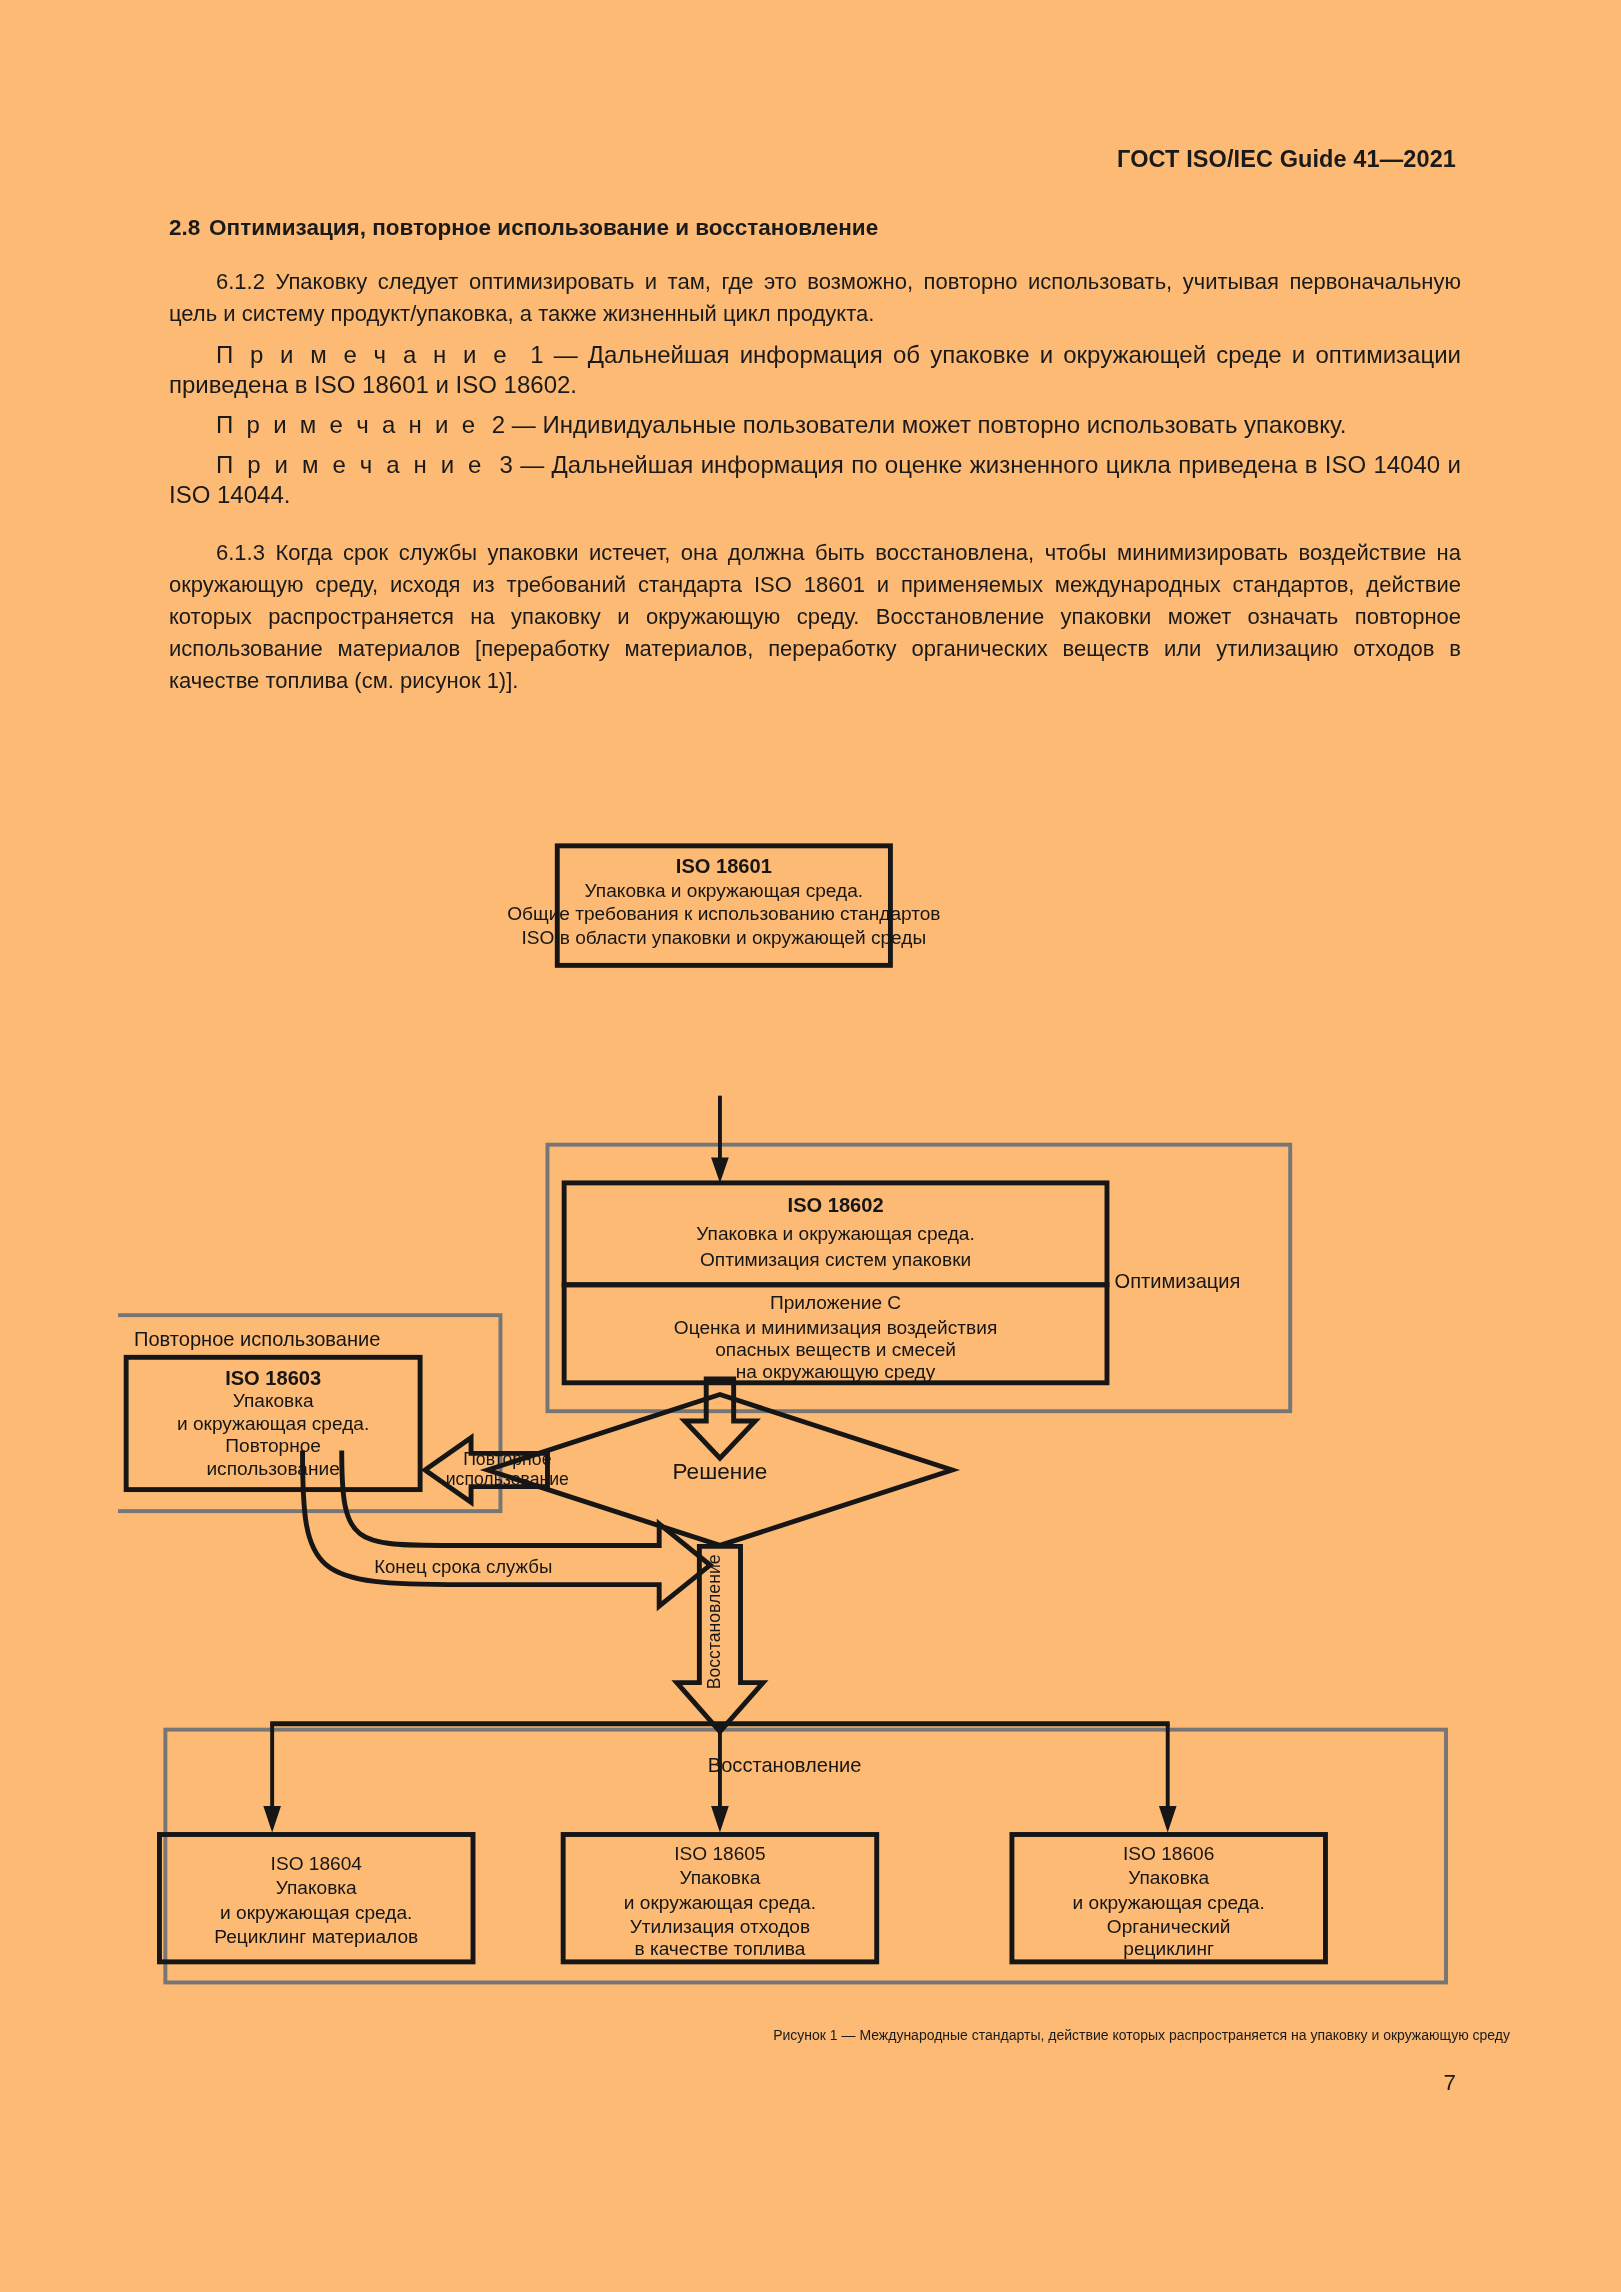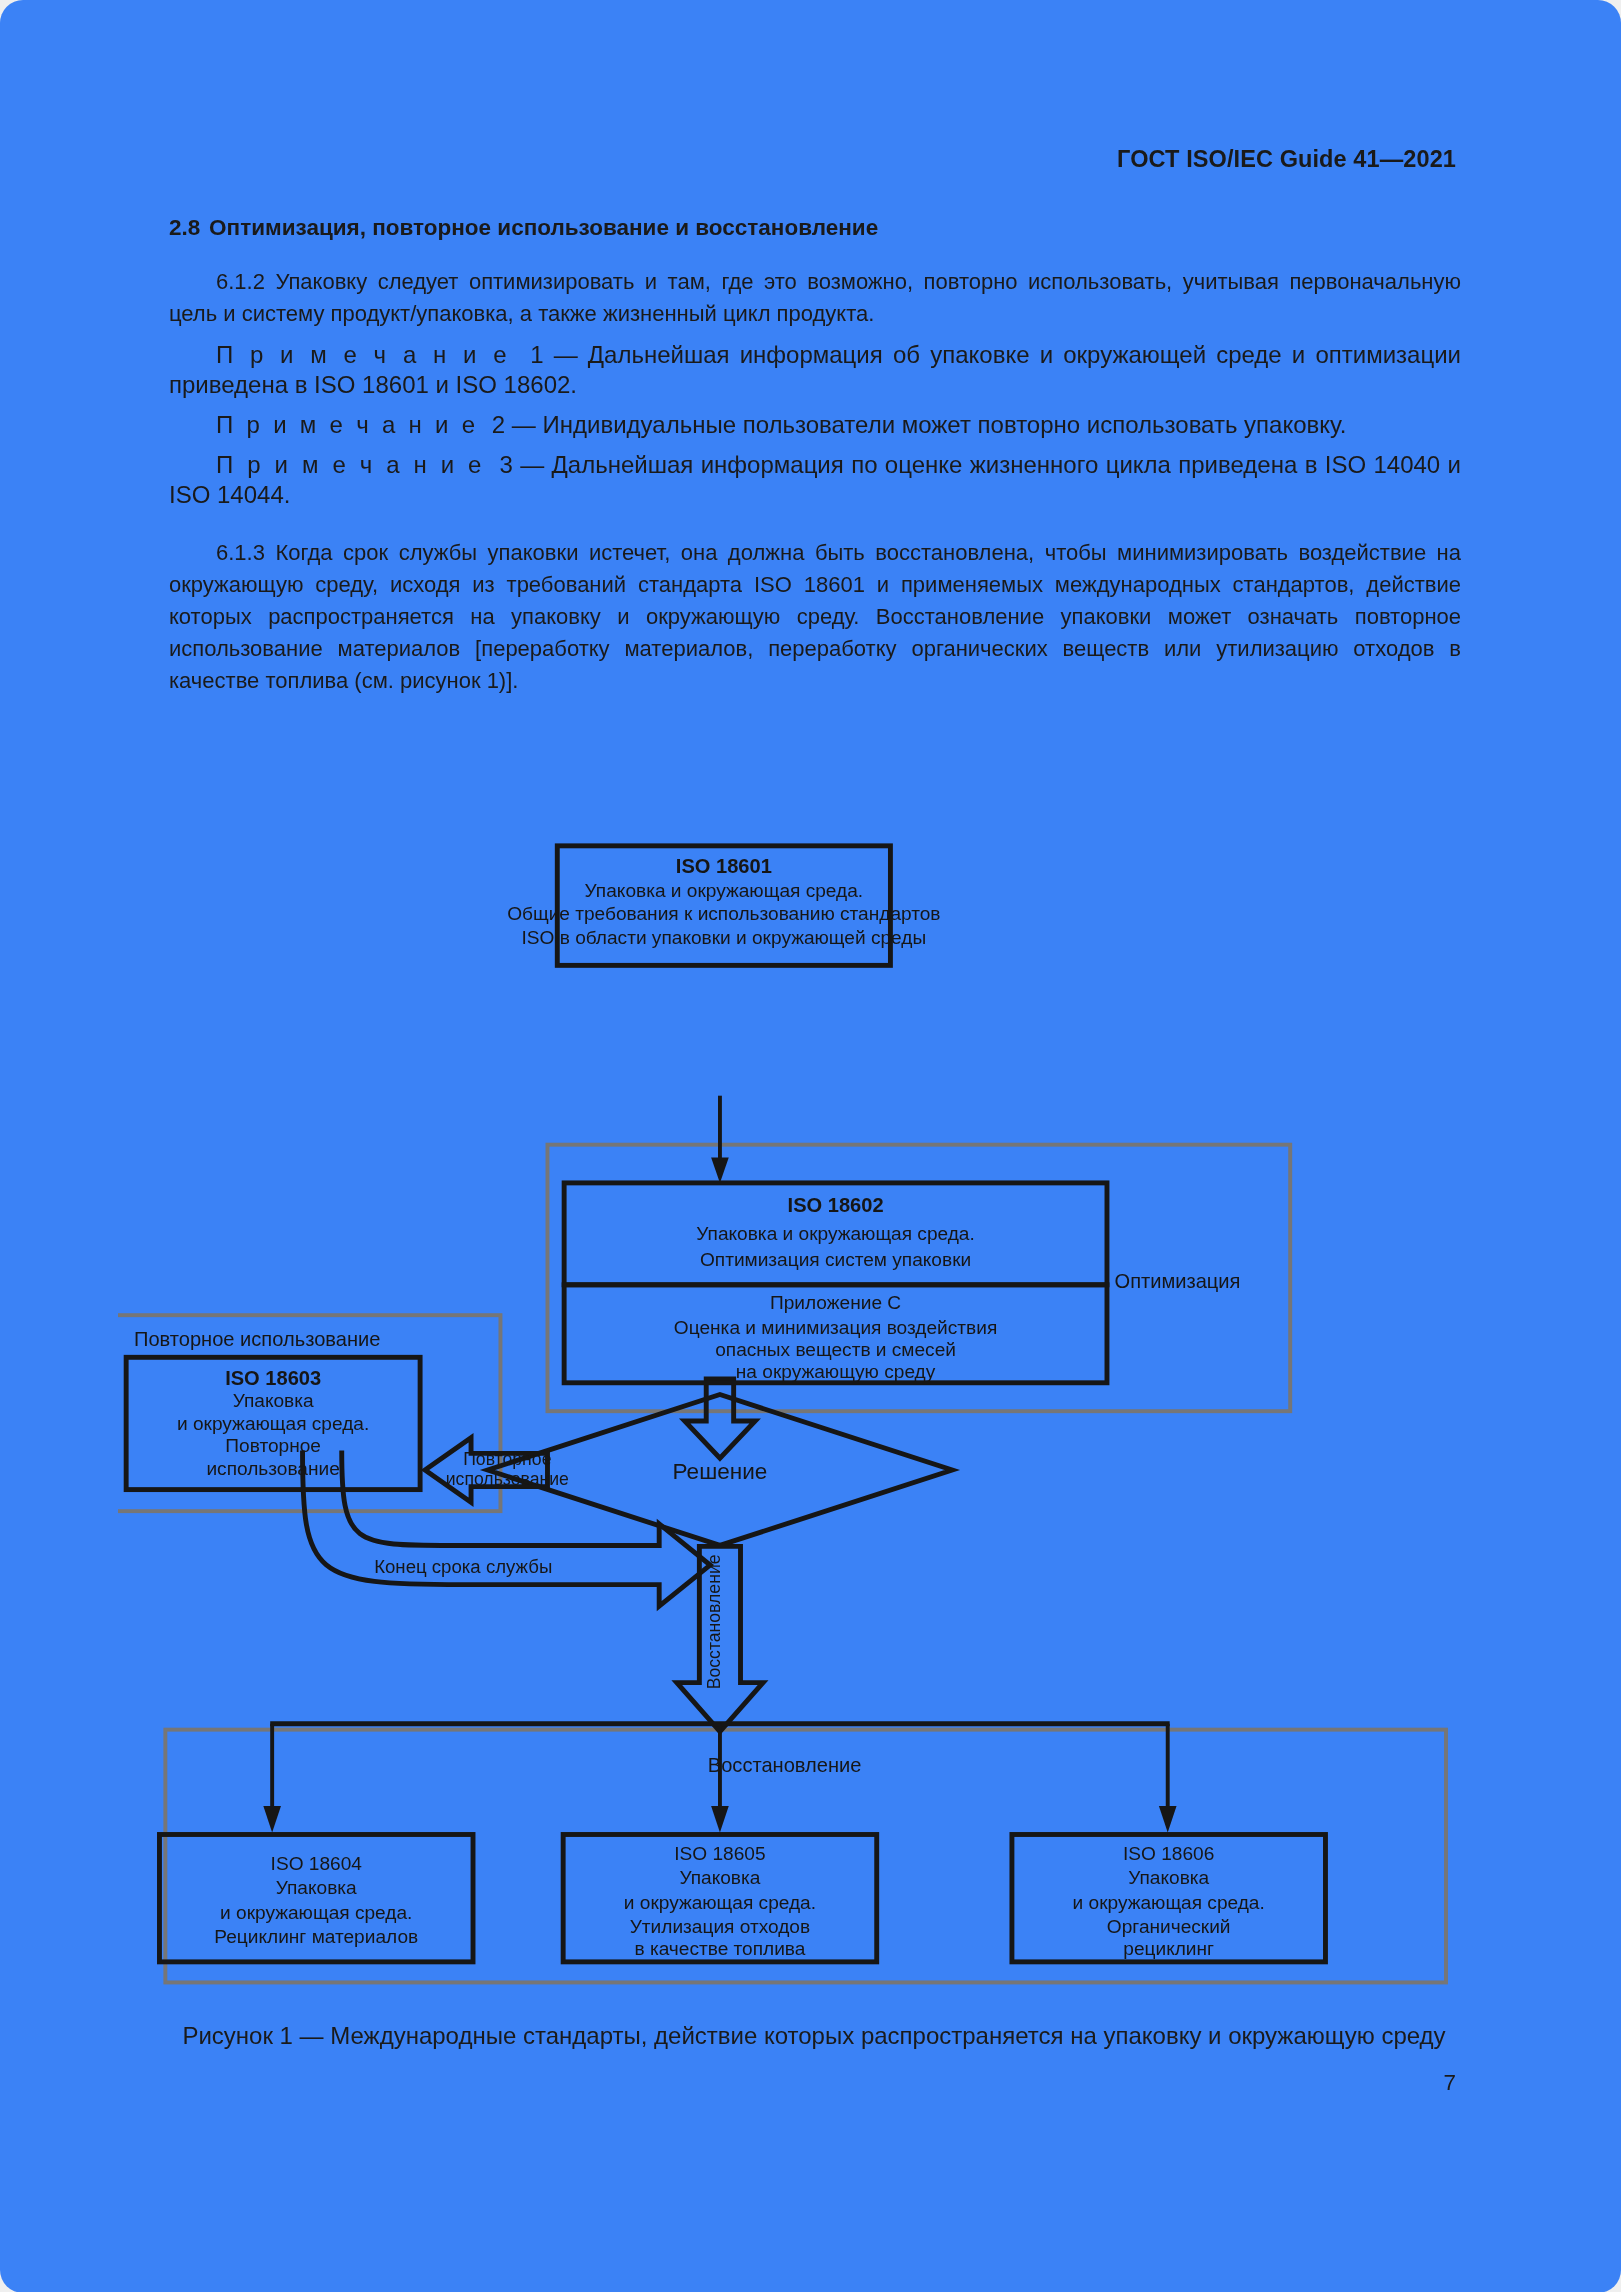--- a/index.html
+++ b/index.html
@@ -11,22 +11,21 @@
     width: 1621px;
     height: 2293px;
     position: relative;
     font-family: "Liberation Sans", sans-serif;
     color: #1a1a1a;
     -webkit-font-smoothing: antialiased;
   }
   .page {
     position: absolute;
     inset: 0;
-    background: #3b82f6;
-    border-radius: 23px;
+    background: #fdba74;
   }
 
   
   .doc-header {
     position: absolute;
     top: 146px;
     right: 165px;
     font-size: 23.5px;
     font-weight: bold;
     letter-spacing: 0.1px;
@@ -88,22 +87,22 @@
     width: 1392px;
     height: 1166px;
   }
   .figure svg { display: block; }
 
   .caption {
     position: absolute;
     left: 118px;
     top: 2022px;
     width: 1392px;
-    text-align: center;
-    font-size: 24px;
+    text-align: right;
+    font-size: 14px;
     line-height: 27.4px;
   }
 
   .folio {
     position: absolute;
     right: 165px;
     top: 2070px;
     font-size: 22.5px;
   }
 

